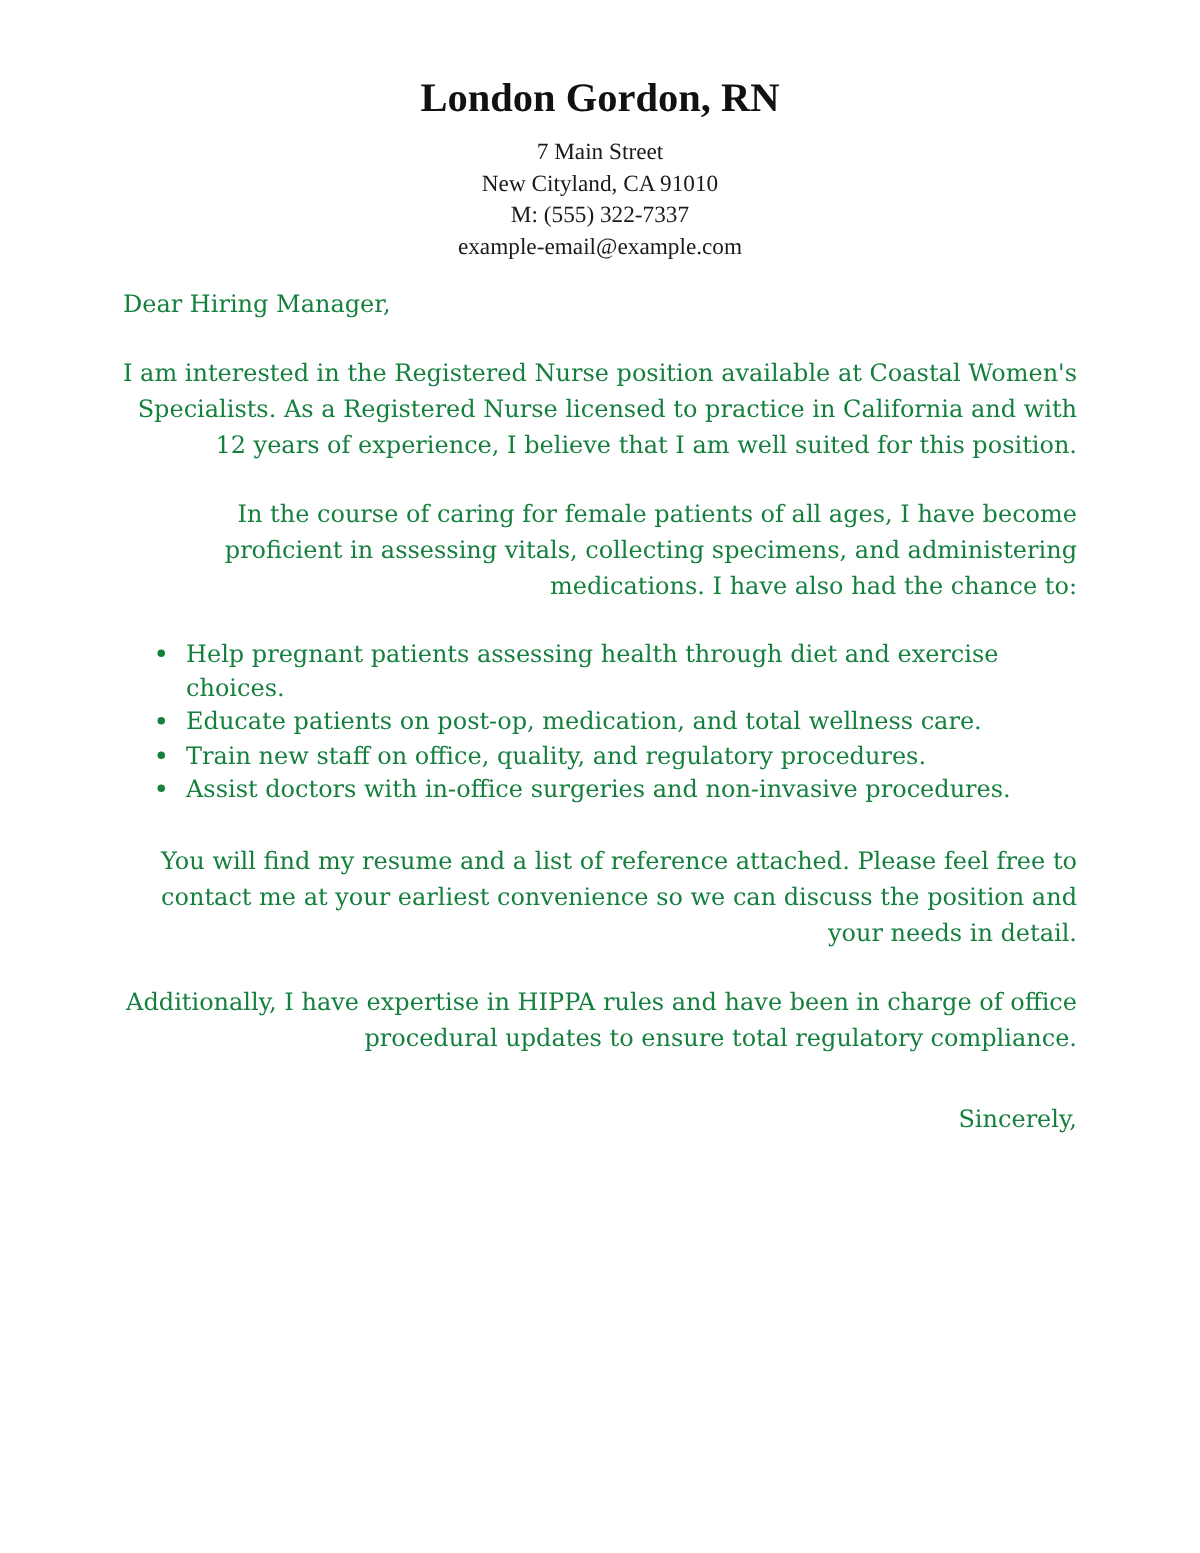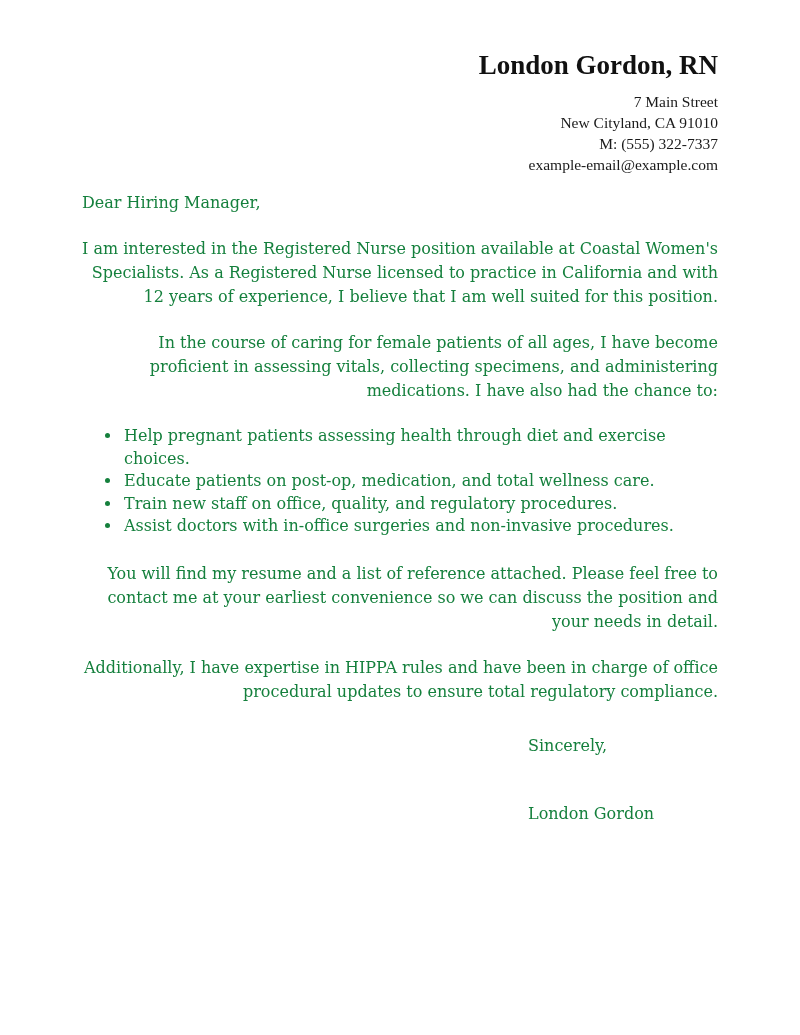--- a/index.html
+++ b/index.html
@@ -10,21 +10,21 @@
     width: 800px;
     height: 1035px;
     margin: 0 auto;
     background: #ffffff;
     color: #1a1a1a;
     padding: 50px 82px 40px 82px;
     font-family: "DejaVu Serif", "Liberation Serif", serif;
     position: relative;
   }
   .letter-header {
-    text-align: right;
+    text-align: center;
     margin-bottom: 16px;
   }
   .letter-name {
     font-family: "Liberation Serif", serif;
     font-weight: bold;
     font-size: 27px;
     line-height: 1.15;
     color: #111111;
     margin-bottom: 10px;
   }
@@ -55,20 +55,21 @@
   ul.bullet-list li {
     line-height: 22.5px;
     padding-left: 2px;
   }
   .closing-block {
     margin-left: 446px;
     margin-top: 30px;
   }
   .closing {
     margin-bottom: 0;
+    text-align: right;
   }
   .signature {
     margin-top: 44px;
   }
 </style>
 </head>
 <body>
 
 <div class="page">
 
@@ -93,17 +94,16 @@
       <li>Train new staff on office, quality, and regulatory procedures.</li>
       <li>Assist doctors with in-office surgeries and non-invasive procedures.</li>
     </ul>
 
     <p class="paragraph">You will find my resume and a list of reference attached. Please feel free to contact me at your earliest convenience so we can discuss the position and your needs in detail.</p>
 
     <p class="paragraph">Additionally, I have expertise in HIPPA rules and have been in charge of office procedural updates to ensure total regulatory compliance.</p>
 
     <div class="closing-block">
       <div class="closing">Sincerely,</div>
-      <div class="signature">London Gordon</div>
     </div>
   </div>
 
 </div>
 
 </body></html>

